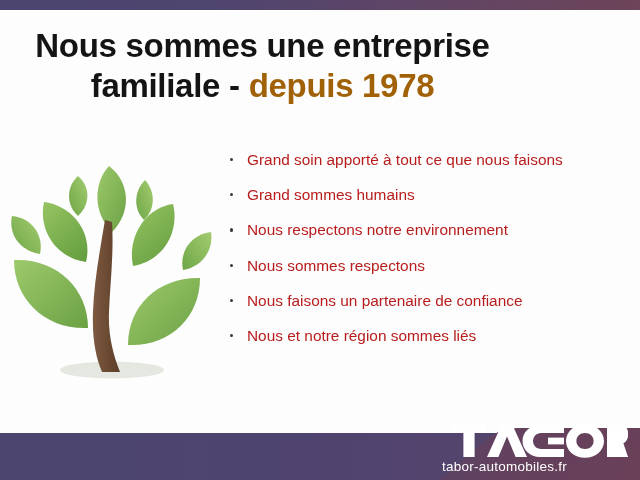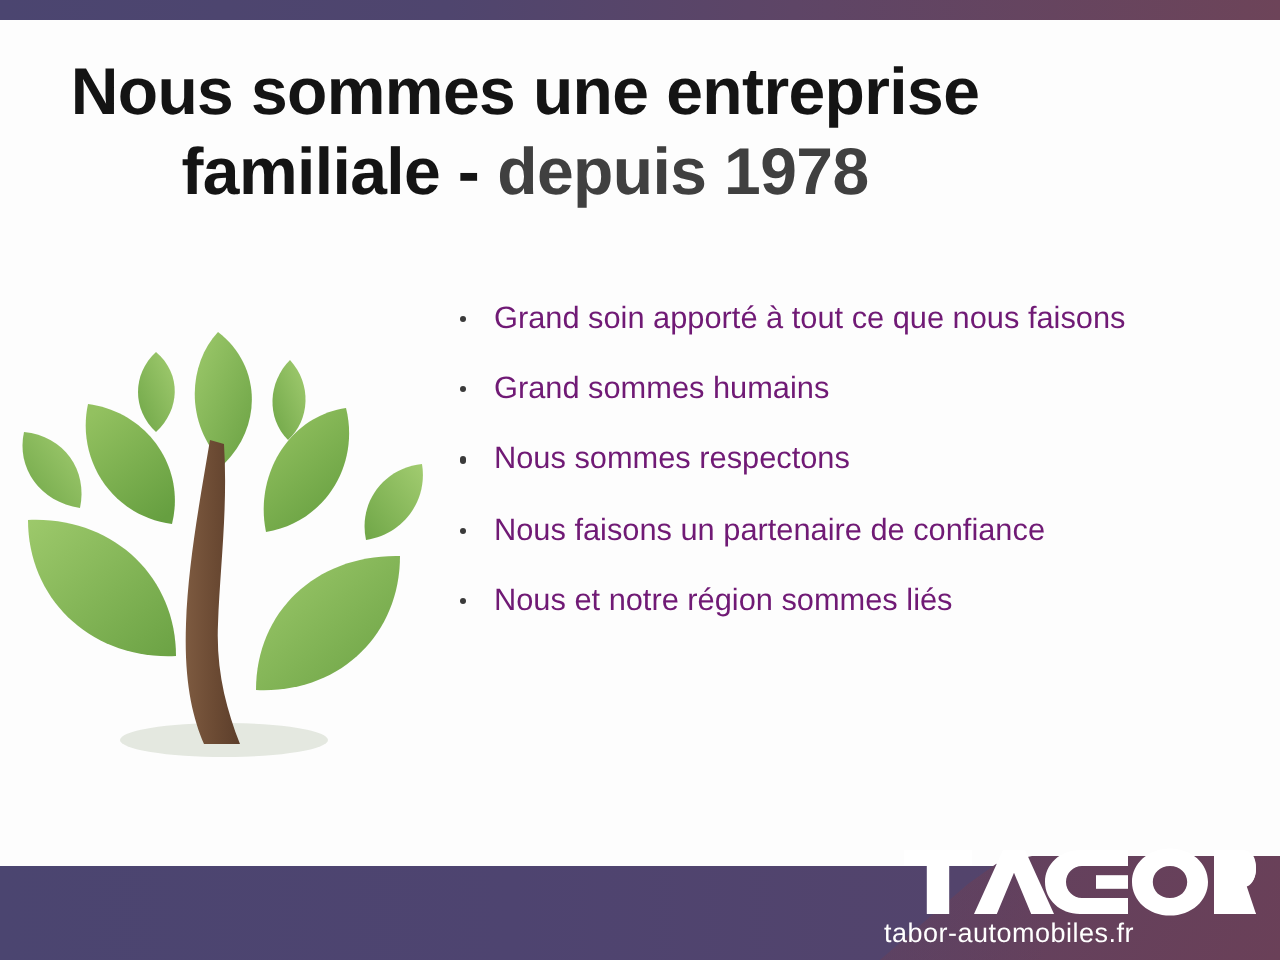--- a/index.html
+++ b/index.html
@@ -46,21 +46,21 @@
     letter-spacing: -0.3px;
   }
   .headline-line {
     display: block;
     font-size: 33px;
     font-weight: bold;
     color: #141414;
     white-space: nowrap;
   }
   .headline-accent {
-    color: #404040;
+    color: #a16207;
     font-weight: bold;
   }
   .headline-gap { display: inline-block; width: 9px; }
 
   
   .tree-art {
     position: absolute;
     left: 8px;
     top: 142px;
     width: 210px;
@@ -74,21 +74,21 @@
     left: 228px;
     top: 150px;
     width: 404px;
     list-style: none;
   }
   .bullet-item {
     position: relative;
     padding-left: 19px;
     margin-bottom: 16.2px;
     font-size: 15.4px;
-    color: #701a75;
+    color: #b91c1c;
     line-height: 19px;
     white-space: nowrap;
   }
   .bullet-dot {
     position: absolute;
     left: 2px;
     top: 8px;
     width: 3.2px;
     height: 3.2px;
     border-radius: 50%;
@@ -206,20 +206,24 @@
   </div>
 
   <ul class="bullets">
     <li class="bullet-item">
       <span class="bullet-dot"></span>
       <span>Grand soin apporté à tout ce que nous faisons</span>
     </li>
     <li class="bullet-item">
       <span class="bullet-dot"></span>
       <span>Grand sommes humains</span>
+    </li>
+    <li class="bullet-item">
+      <span class="bullet-dot"></span>
+      <span>Nous respectons notre environnement</span>
     </li>
     <li class="bullet-item">
       <span class="bullet-dot"></span>
       <span>Nous sommes respectons</span>
     </li>
     <li class="bullet-item">
       <span class="bullet-dot"></span>
       <span>Nous faisons un partenaire de confiance</span>
     </li>
     <li class="bullet-item">

